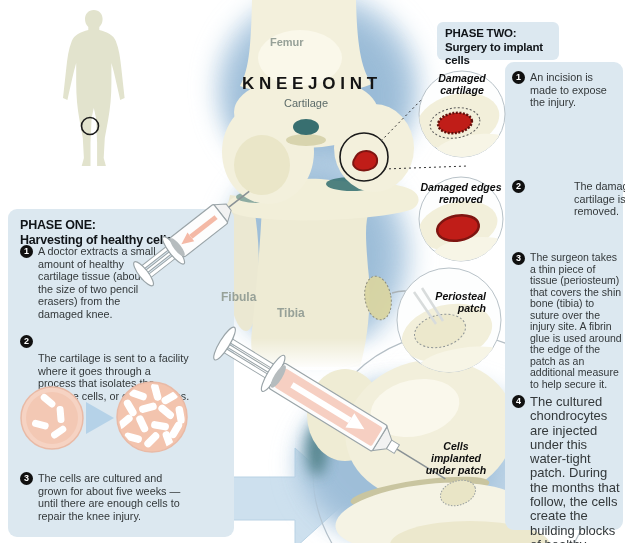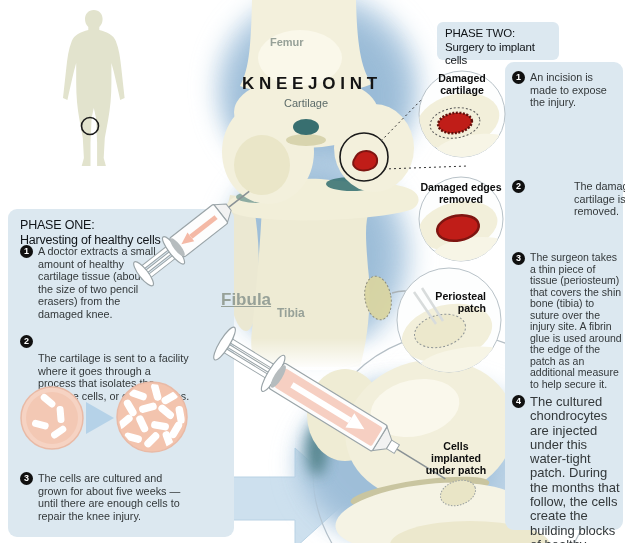--- a/index.html
+++ b/index.html
@@ -1,26 +1,26 @@
 <!DOCTYPE html>
 <html><head>
 <meta charset="utf-8">
 <style>
   html,body{margin:0;padding:0;background:#fff;}
   .canvas{position:relative;width:625px;height:543px;background:#fff;overflow:hidden;
           font-family:"Liberation Sans","DejaVu Sans",sans-serif;}
   .abs{position:absolute;}
   svg{position:absolute;left:0;top:0;}
   .panel{background:#dce8f0;border-radius:9px;}
-  .phase-title{font-weight:normal;font-size:12.5px;line-height:1.18;color:#101418;letter-spacing:-0.2px;}
+  .phase-title{font-weight:bold;font-size:12.5px;line-height:1.18;color:#101418;letter-spacing:-0.2px;}
   .step{position:absolute;display:flex;align-items:flex-start;}
   .step-num{width:13px;height:13px;border-radius:50%;background:#101010;color:#fff;
             font-size:9px;font-weight:bold;line-height:13px;text-align:center;flex:0 0 13px;margin-right:5px;}
   .step-text{font-size:10.8px;line-height:1.16;color:#33383a;}
-  .callout-label{position:absolute;font-weight:bold;font-size:10.6px;line-height:1.12;color:#0d0d0d;text-align:center;}
+  .callout-label{position:absolute;font-weight:bold;font-size:10.6px;line-height:1.12;color:#0d0d0d;text-align:center;font-style:italic;}
   .bone-label{position:absolute;font-weight:bold;color:#97a198;}
 </style>
 </head>
 <body>
 
 <div class="canvas">
 
   <svg width="625" height="543" viewBox="0 0 625 543">
     <defs>
       <filter id="blur12" x="-60%" y="-60%" width="220%" height="220%">
@@ -251,21 +251,21 @@
         <ellipse cx="440" cy="331" rx="26" ry="16" transform="rotate(-14 440 331)" fill="#ece8cc" stroke="#8f9596" stroke-width="1" stroke-dasharray="2,2"></ellipse>
         <line x1="414" y1="292" x2="436" y2="324" stroke="#d8dcdc" stroke-width="2.5"></line>
         <line x1="422" y1="288" x2="443" y2="321" stroke="#d8dcdc" stroke-width="2.5"></line>
       </g>
     </g>
   </svg>
 
   <div class="bone-label" style="left:270px;top:36px;width:80px;font-size:11px;">Femur</div>
   <div class="abs" style="left:227px;top:74px;width:165px;text-align:center;font-weight:bold;font-size:17px;color:#141414;">K N E E   J O I N T</div>
   <div class="abs" style="left:266px;top:97px;width:80px;text-align:center;font-size:11px;color:#5c6b69;">Cartilage</div>
-  <div class="bone-label" style="left:221px;top:290px;width:60px;font-size:17px;text-decoration:underline;">Fibula</div>
+  <div class="bone-label" style="left:221px;top:290px;width:60px;font-size:12px;">Fibula</div>
   <div class="bone-label" style="left:277px;top:306px;width:60px;font-size:12px;">Tibia</div>
 
   <div class="callout-label" style="left:424px;top:73px;width:76px;">Damaged cartilage</div>
   <div class="callout-label" style="left:415px;top:182px;width:92px;">Damaged edges removed</div>
   <div class="callout-label" style="left:412px;top:291px;width:74px;text-align:right;">Periosteal patch</div>
   <div class="callout-label" style="left:421px;top:441px;width:70px;">Cells implanted under patch</div>
 
 </div>
 
 </body></html>

